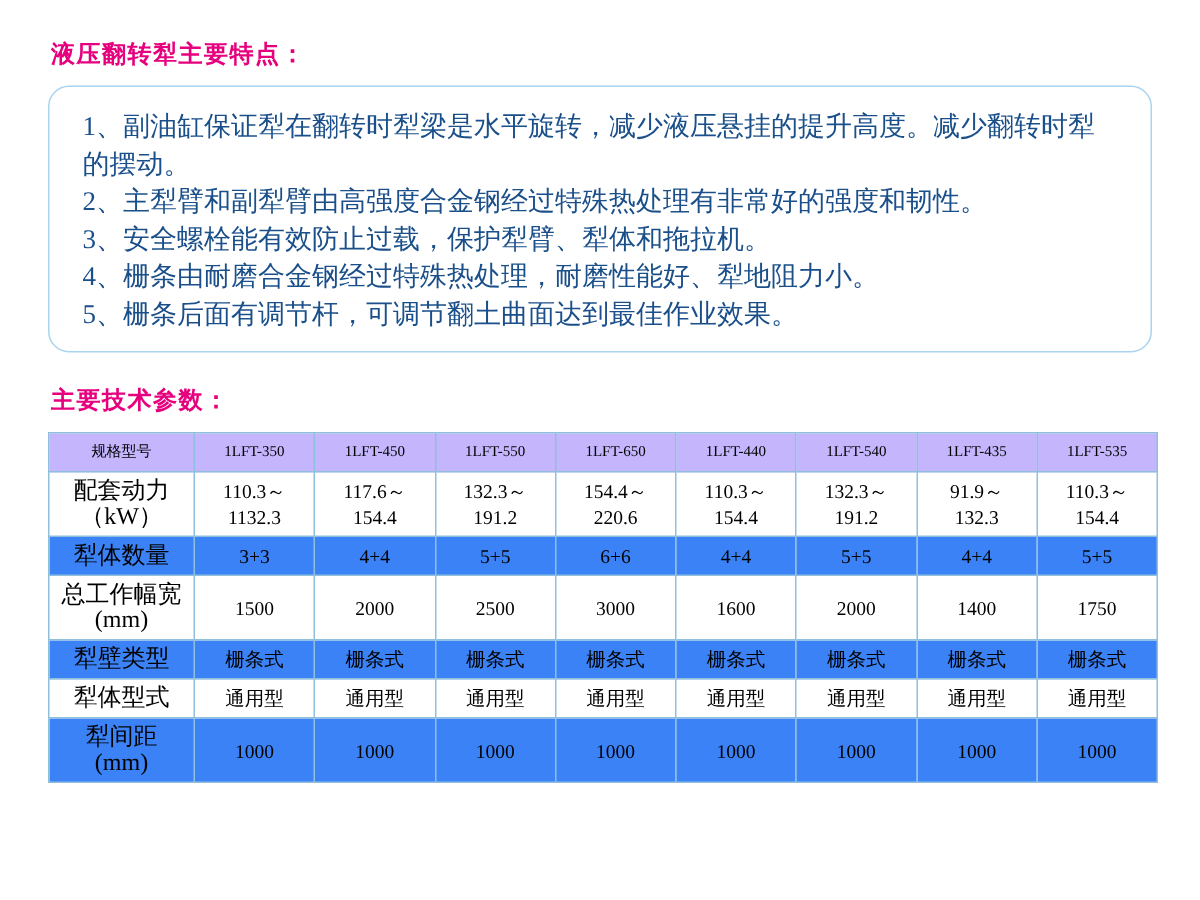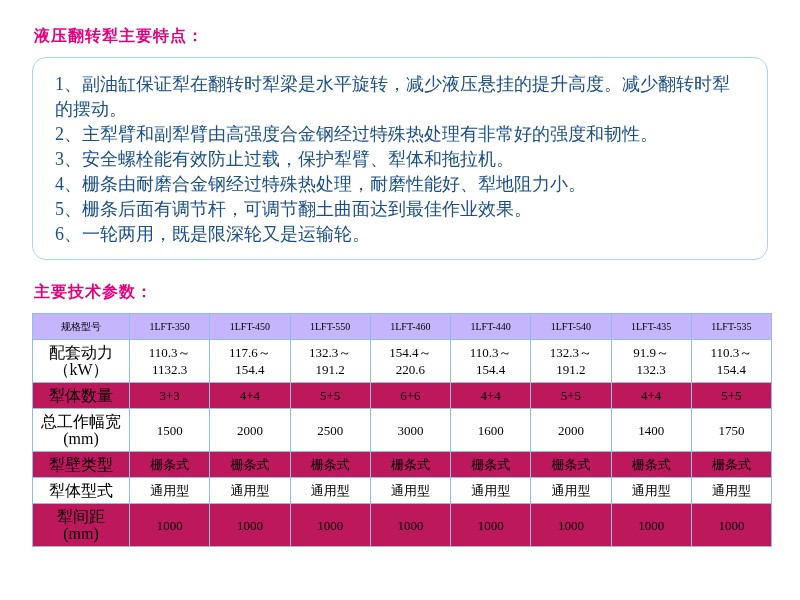--- a/index.html
+++ b/index.html
@@ -61,21 +61,21 @@
     border: 1px solid #8fbfdd;
     font-size: 13px;
     text-align: center;
     vertical-align: middle;
     color: #000000;
     font-family: "Liberation Serif", serif;
     padding: 4px 2px;
     line-height: 17px;
   }
   table.specs tr.shaded td {
-    background: #be185d;
+    background: #3b82f6;
   }
   table.specs tr.plain td {
     background: #ffffff;
   }
   table.specs td.rowhead {
     width: 90px;
     font-size: 16px;
     padding: 4px 3px;
   }
   table.specs tr.header td {
@@ -101,36 +101,33 @@
       <span class="num">2、</span><span>主犁臂和副犁臂由高强度合金钢经过特殊热处理有非常好的强度和韧性。</span>
     </div>
     <div class="feature-line">
       <span class="num">3、</span><span>安全螺栓能有效防止过载，保护犁臂、犁体和拖拉机。</span>
     </div>
     <div class="feature-line">
       <span class="num">4、</span><span>栅条由耐磨合金钢经过特殊热处理，耐磨性能好、犁地阻力小。</span>
     </div>
     <div class="feature-line">
       <span class="num">5、</span><span>栅条后面有调节杆，可调节翻土曲面达到最佳作业效果。</span>
-    </div>
-    <div class="feature-line">
-      <span class="num">6、</span><span>一轮两用，既是限深轮又是运输轮。</span>
     </div>
   </div>
 
   <div class="section-title title-specs">主要技术参数：</div>
 
   <table class="specs">
     <tbody>
       <tr class="header">
         <td class="rowhead">规格型号</td>
         <td>1LFT-350</td>
         <td>1LFT-450</td>
         <td>1LFT-550</td>
-        <td>1LFT-460</td>
+        <td>1LFT-650</td>
         <td>1LFT-440</td>
         <td>1LFT-540</td>
         <td>1LFT-435</td>
         <td>1LFT-535</td>
       </tr>
 
       <tr class="plain">
         <td class="rowhead two-line">配套动力
 （kW）</td>
         <td class="two-line">110.3～

